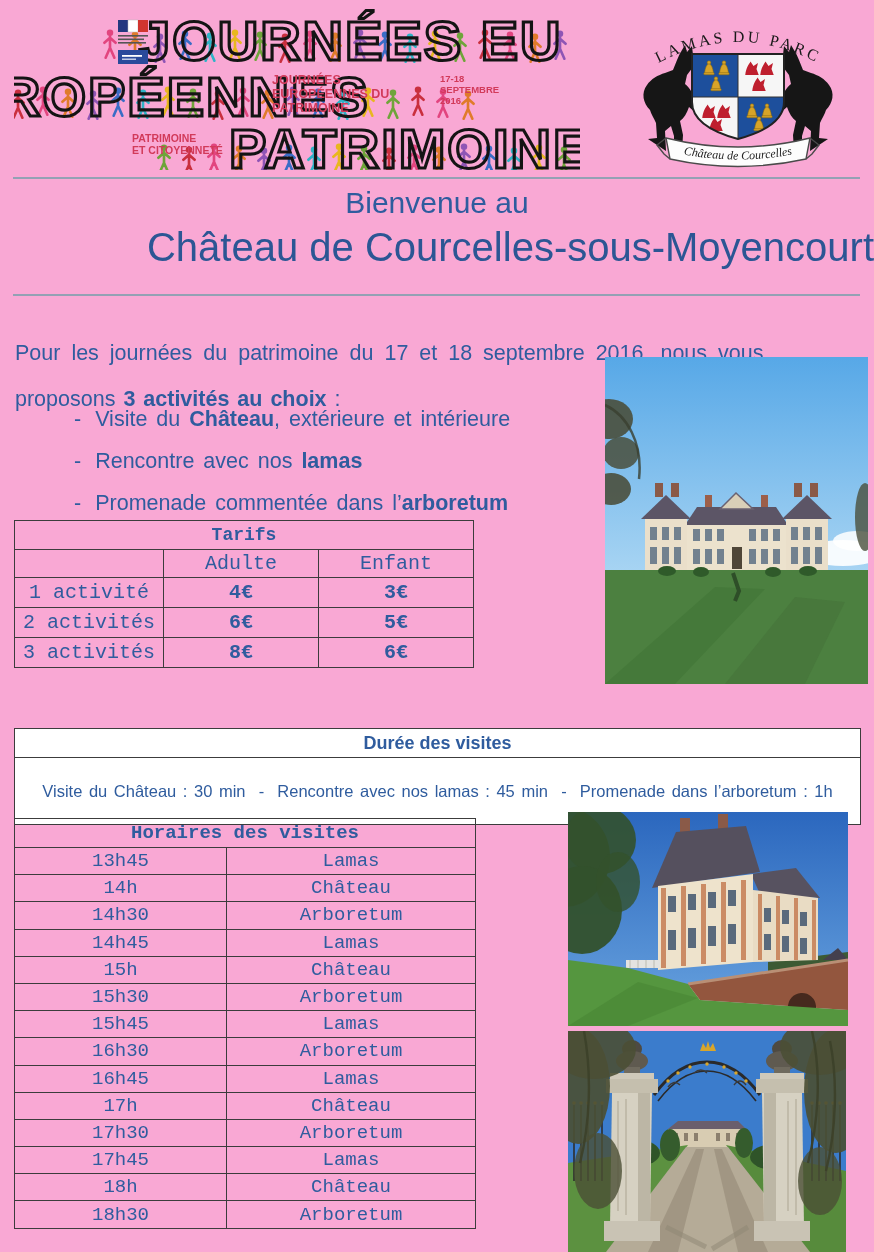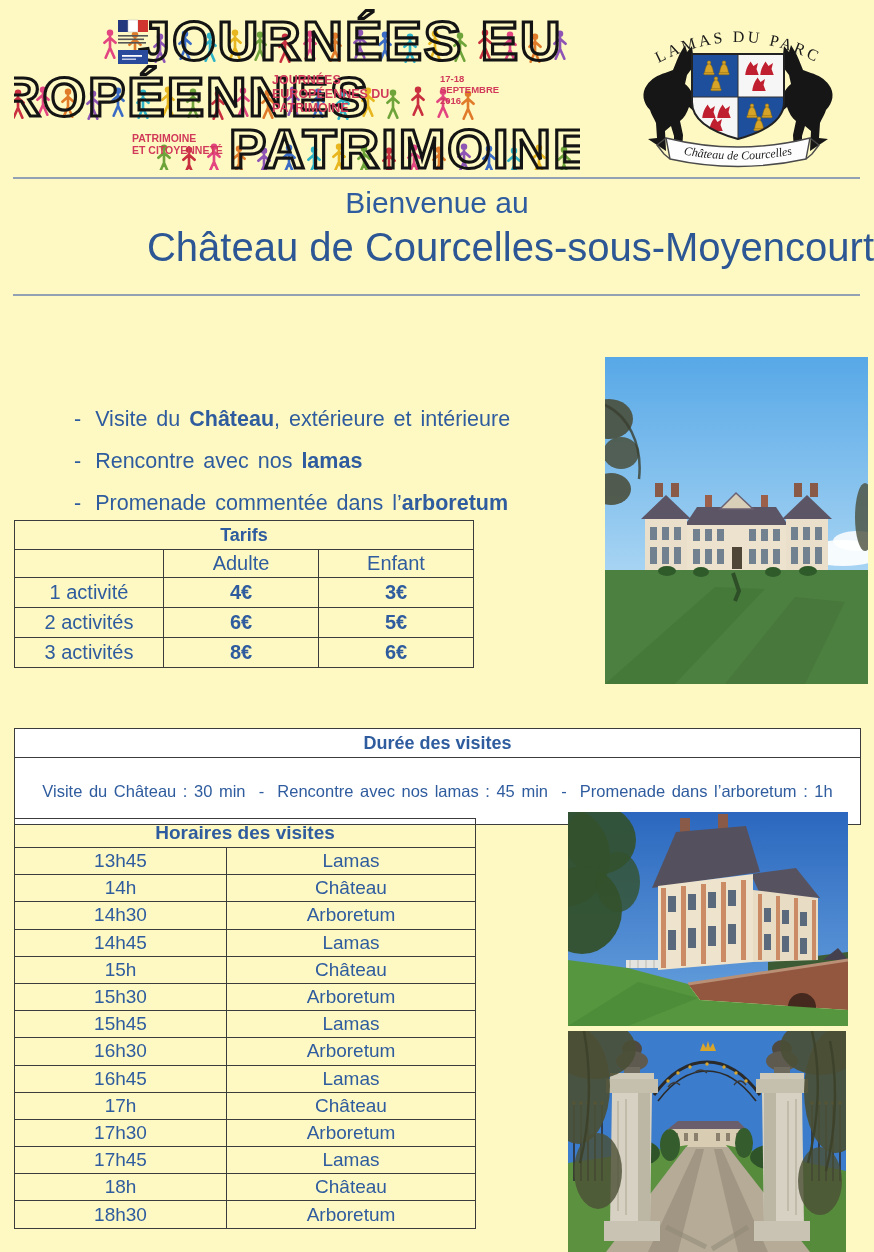--- a/index.html
+++ b/index.html
@@ -1,16 +1,16 @@
 <!DOCTYPE html>
 <html><head>
 <meta charset="utf-8">
 <style>
   html,body{margin:0;padding:0;background:#fff;}
-  .page{position:relative;width:874px;height:1252px;background:#fef9c3;overflow:hidden;
+  .page{position:relative;width:874px;height:1252px;background:#f9a8d4;overflow:hidden;
         font-family:"Liberation Sans",sans-serif;color:#2f5c9e;}
   .rule{position:absolute;left:13px;width:847px;height:2px;background:#93a1b4;}
   .rule1{top:177px}.rule2{top:294px}
 
   .jep{position:absolute;left:14px;top:8px;width:566px;height:162px;overflow:hidden;}
   .crest{position:absolute;left:618px;top:12px;width:240px;height:158px;}
 
   .title1{position:absolute;top:186px;left:0;width:100%;text-align:center;
           font-size:30px;font-weight:400;color:#2f5c9e;}
   .title2{position:absolute;top:225px;left:0;width:100%;text-align:right;
@@ -20,21 +20,21 @@
   .intro .l1{display:block;word-spacing:5px;line-height:30px;margin-bottom:16px;}
   .intro .l2{display:block;word-spacing:2px;line-height:30px;}
   b{font-weight:700;}
 
   .bullets{position:absolute;left:37px;top:398px;font-size:21.5px;word-spacing:3px;margin-left:37px;}
   .bullet{height:42px;line-height:42px;}
   .bullet .dash{margin-right:14px;}
 
   table{border-collapse:collapse;table-layout:fixed;}
   td{border:1.4px solid #3c3c3c;text-align:center;color:#2f5c9e;padding:2px 0;
-     overflow:hidden;white-space:nowrap;}
+     overflow:hidden;white-space:nowrap;font-family:Liberation Mono, monospace;}
 
   .tarifs{position:absolute;left:14px;top:520px;width:459px;}
   .tarifs .t-title td{font-weight:700;font-size:18px;height:24px;}
   .tarifs .t-head td{font-size:20px;height:23px;}
   .tarifs tbody[data-rows] td{height:25px;font-size:20px;font-weight:700;}
   .tarifs tbody[data-rows] td:first-child{font-weight:400;margin-left:41px;}
 
   .duree{position:absolute;left:14px;top:728px;width:845px;border:1.4px solid #3c3c3c;background:#fff;}
   .duree-title{height:24px;line-height:24px;border-bottom:1.4px solid #3c3c3c;
                text-align:center;font-weight:700;font-size:18px;padding:2px 0;}
@@ -238,20 +238,24 @@
     </svg>
   </div>
 
   <div class="rule rule1"></div>
 
   <div class="title1">Bienvenue au</div>
   <div class="title2">Château de Courcelles-sous-Moyencourt</div>
 
   <div class="rule rule2"></div>
 
+  <p class="intro">
+    <span class="l1">Pour les journées du patrimoine du 17 et 18 septembre 2016, nous vous</span>
+    <span class="l2"><span>proposons </span><b>3 activités au choix</b><span> :</span></span>
+  </p>
 
   <div class="bullets">
     <div class="bullet">
       <span class="dash">-</span><span>Visite du </span><b>Château</b><span>, extérieure et intérieure</span>
     </div>
     <div class="bullet">
       <span class="dash">-</span><span>Rencontre avec nos </span><b>lamas</b><span></span>
     </div>
     <div class="bullet">
       <span class="dash">-</span><span>Promenade commentée dans l’</span><b>arboretum</b><span></span>

